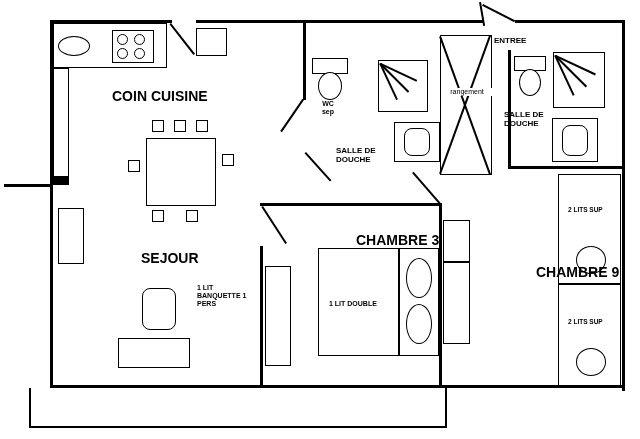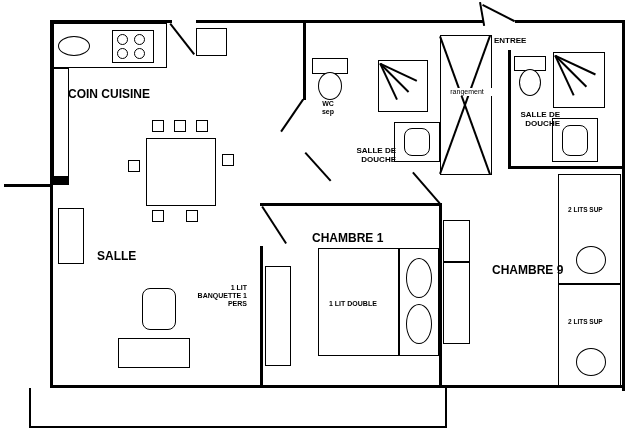--- a/index.html
+++ b/index.html
@@ -8,22 +8,22 @@
     font-family:"Liberation Sans", sans-serif;color:#000;
   }
   .wall{position:absolute;background:#000;}
   .furn{position:absolute;border:1.5px solid #000;background:#fff;box-sizing:border-box;}
   .ellipse{border-radius:50%;}
   .round{border-radius:8px;}
   .chair{width:12px;height:12px;}
   .burner{position:absolute;width:11px;height:11px;border:1.2px solid #000;border-radius:50%;box-sizing:border-box;background:#fff;}
   .line{position:absolute;height:2px;background:#000;transform-origin:0 0;}
   .thin{height:1.5px;}
-  .lbl{position:absolute;font-weight:bold;line-height:1.15;white-space:pre-line;text-align:right;}
-  .s85{font-size:12px;}
+  .lbl{position:absolute;font-weight:bold;line-height:1.15;white-space:pre-line;}
+  .s85{font-size:14px;padding-left:44px;}
   .s8{font-size:8px;}
   .s7{font-size:7px;}
   .s65{font-size:6.5px;}
   .nowrap{white-space:nowrap;}
   .onwhite{background:#fff;padding:0 1px;}
   .ctr{text-align:center;}
 </style>
 </head>
 <body>
 
@@ -109,22 +109,22 @@
   <div class="furn" style="left:514px;top:56px;width:32px;height:15px;"></div>
   <div class="furn ellipse" style="left:519px;top:69px;width:22px;height:27px;"></div>
   <div class="furn" style="left:553px;top:52px;width:52px;height:56px;"></div>
   <div class="line thin" style="left:556px;top:55px;width:44px;transform:rotate(25deg);"></div>
   <div class="line thin" style="left:556px;top:55px;width:44px;transform:rotate(45deg);"></div>
   <div class="line thin" style="left:556px;top:55px;width:44px;transform:rotate(65deg);"></div>
   <div class="furn" style="left:552px;top:118px;width:46px;height:44px;"></div>
   <div class="furn round" style="left:562px;top:125px;width:26px;height:31px;"></div>
 
   <div class="lbl s85" style="left:68px;top:88px;">COIN CUISINE</div>
-  <div class="lbl s85" style="left:97px;top:250px;">SALLE</div>
-  <div class="lbl s85" style="left:312px;top:232px;">CHAMBRE 1</div>
+  <div class="lbl s85" style="left:97px;top:250px;">SEJOUR</div>
+  <div class="lbl s85" style="left:312px;top:232px;">CHAMBRE 3</div>
   <div class="lbl s85" style="left:492px;top:264px;">CHAMBRE 9</div>
   <div class="lbl s8" style="left:336px;top:146px;width:60px;">SALLE DE DOUCHE</div>
   <div class="lbl s8" style="left:504px;top:110px;width:56px;">SALLE DE DOUCHE</div>
   <div class="lbl s7 ctr" style="left:316px;top:100px;width:24px;">WC sep</div>
   <div class="lbl s8" style="left:494px;top:36px;">ENTREE</div>
   <div class="lbl s7 ctr onwhite" style="left:442px;top:88px;width:48px;font-weight:normal;">rangement</div>
   <div class="lbl s7" style="left:197px;top:284px;width:50px;">1 LIT BANQUETTE 1 PERS</div>
   <div class="lbl s7 nowrap onwhite" style="left:328px;top:300px;">1 LIT DOUBLE</div>
   <div class="lbl s65 nowrap" style="left:568px;top:206px;">2 LITS SUP</div>
   <div class="lbl s65 nowrap" style="left:568px;top:318px;">2 LITS SUP</div>

